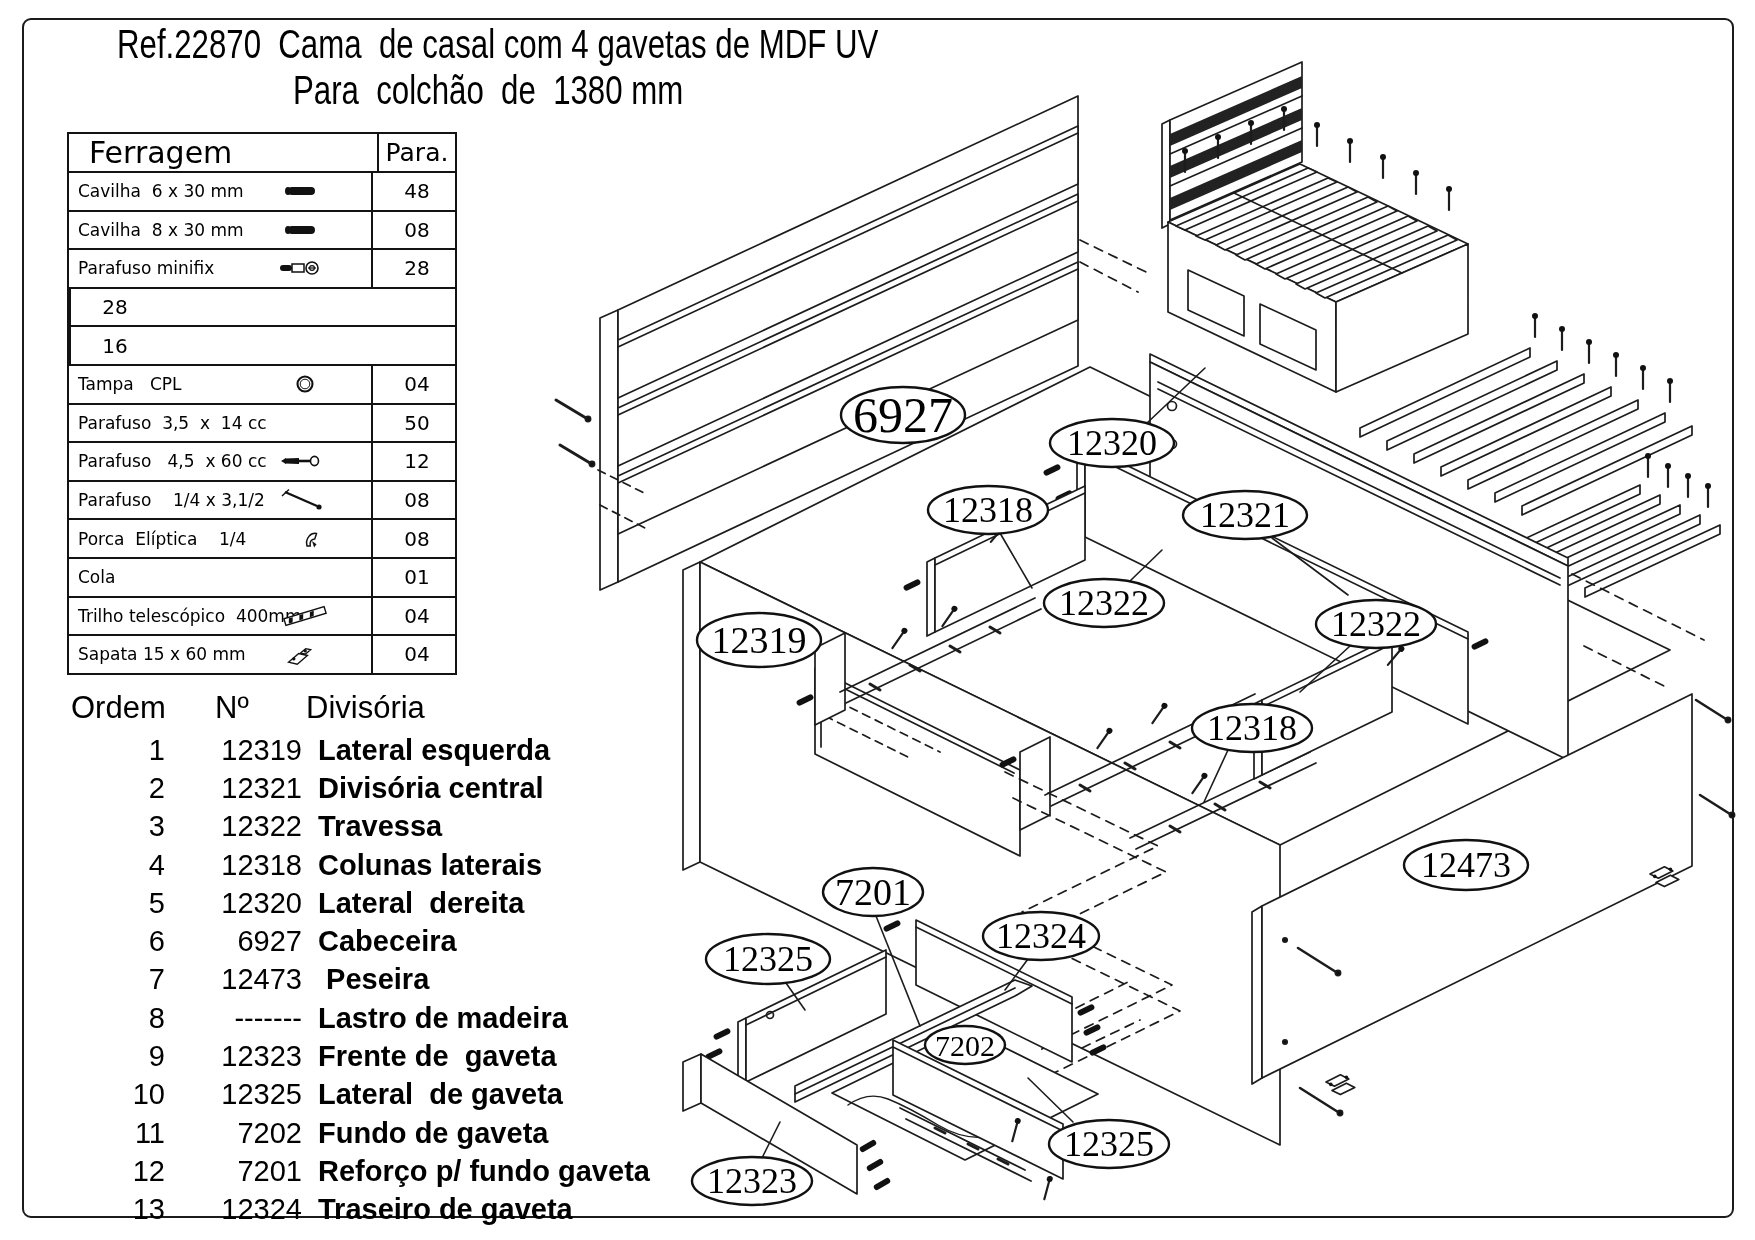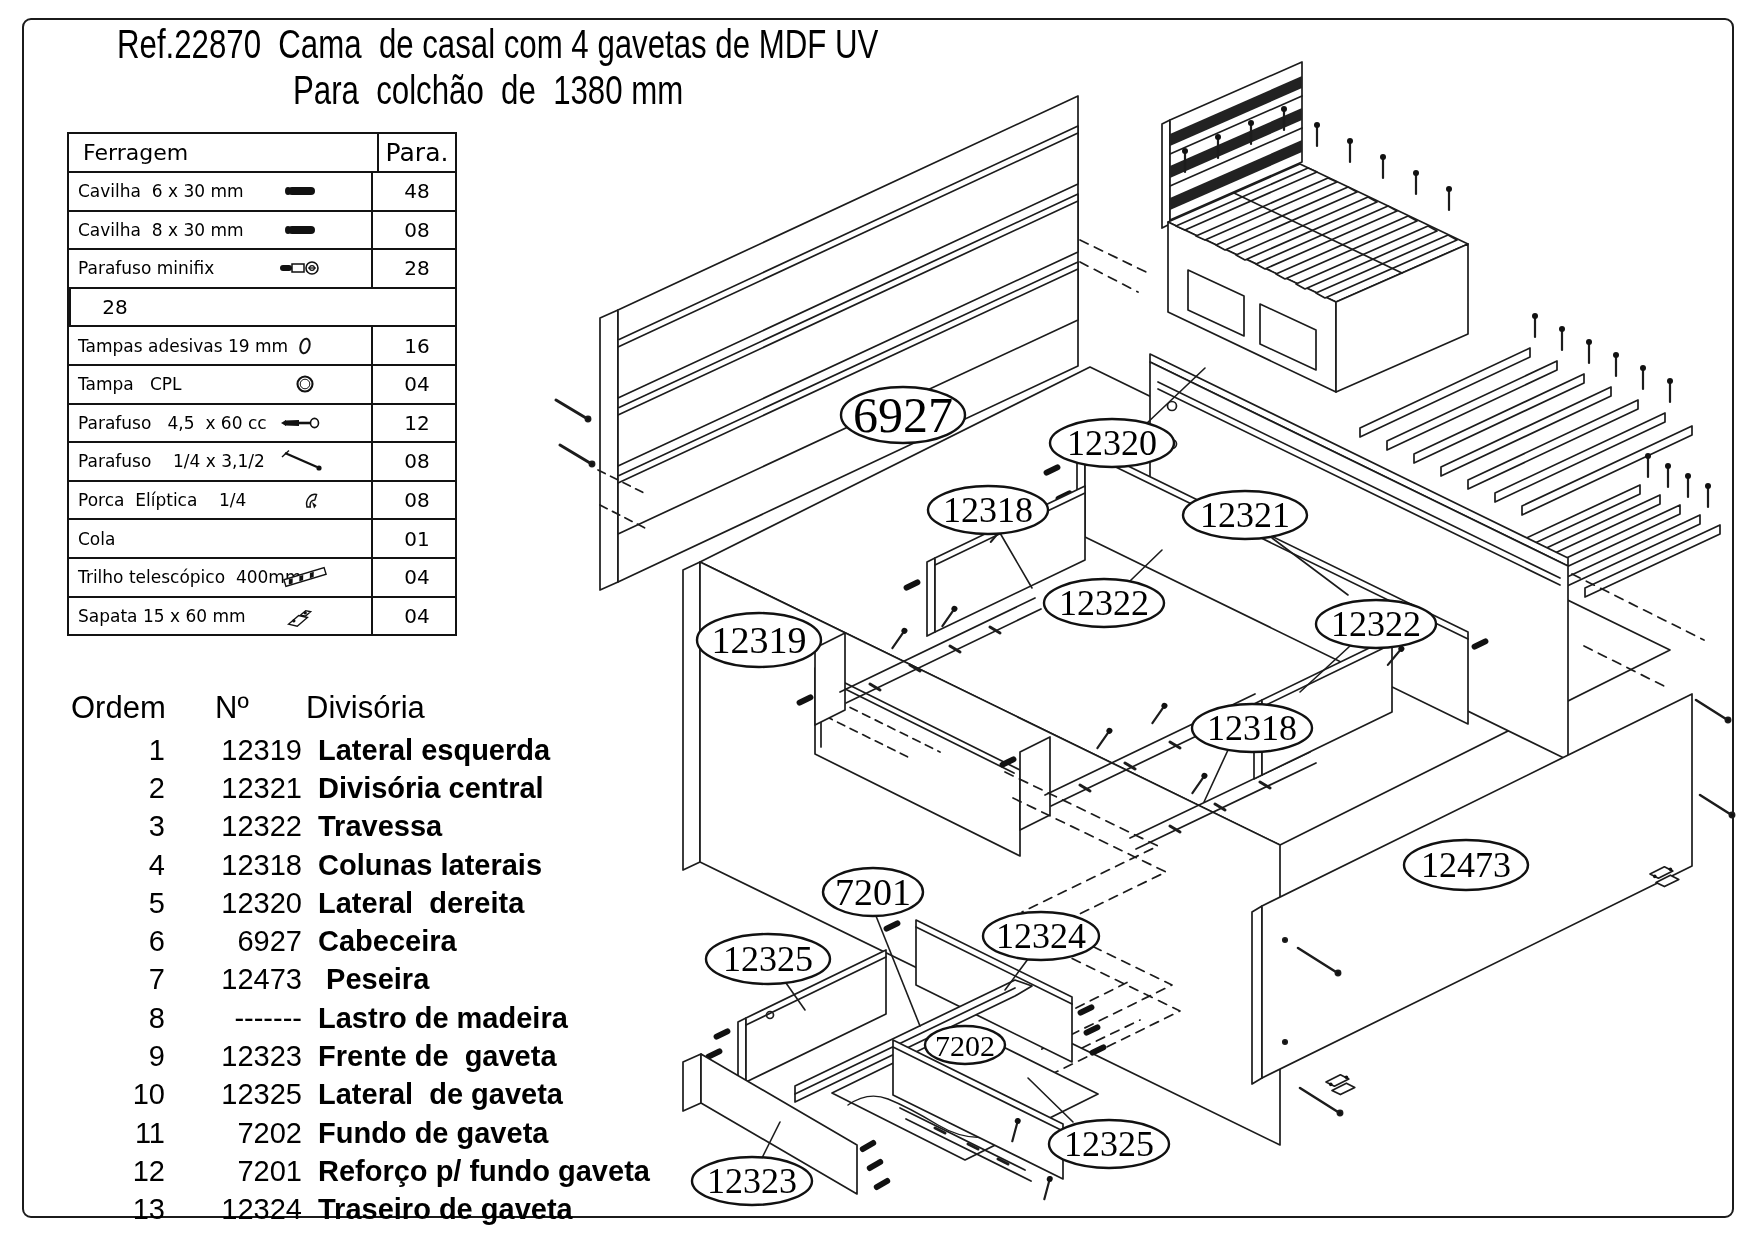--- a/index.html
+++ b/index.html
@@ -9,21 +9,21 @@
          border:2px solid #1b1b1b;border-radius:9px;box-sizing:border-box;}
   .title-line{position:absolute;font-size:40px;white-space:pre;
               transform:scaleX(0.78);transform-origin:0 0;}
   .t1{left:117px;top:22px;}
   .t2{left:293px;top:68px;}
 
   
   .hw{position:absolute;left:67px;top:132px;width:390px;border:2px solid #131313;
       box-sizing:border-box;background:#fff;font-family:"DejaVu Sans",sans-serif;}
   .hw-head{display:flex;height:37px;align-items:center;}
-  .hw-head .hname{flex:1;padding-left:14px;font-size:22px;}
+  .hw-head .hname{flex:1;padding-left:20px;font-size:30px;}
   .hw-head .hqty{width:76px;border-left:2px solid #131313;align-self:stretch;
                  display:flex;align-items:center;justify-content:center;font-size:25px;}
   .hw-row{display:flex;height:36.6px;border-top:2px solid #131313;align-items:flex-start;gap:36px;}
   .hw-name{flex:1;align-self:stretch;position:relative;display:flex;align-items:center;
            padding-left:9px;font-size:17px;white-space:pre;}
   .hw-ico{position:absolute;right:4px;top:50%;transform:translateY(-50%);width:52px;height:24px;}
   .hw-qty{width:76px;border-left:2px solid #131313;align-self:stretch;display:flex;
           align-items:center;justify-content:center;font-size:20px;padding-left:6px;}
 
   
@@ -73,31 +73,32 @@
               <circle cx="33" cy="12" r="6" fill="#fff" stroke="#111" stroke-width="1.6"></circle>
               <circle cx="33" cy="12" r="2.4" fill="none" stroke="#111" stroke-width="1.2"></circle>
               <line x1="29" y1="12" x2="37" y2="12" stroke="#111" stroke-width="1.2"></line>
             </svg></span></div>
         <div class="hw-qty">28</div>
       </div>
       <div class="hw-row">
         <div class="hw-qty">28</div>
       </div>
       <div class="hw-row">
-        <div class="hw-name">Tampas adesivas 19 mm<span class="hw-ico"><svg width="52" height="24" viewBox="0 0 52 24">
-              <ellipse cx="26" cy="12" rx="4.5" ry="7.5" transform="rotate(14 26 12)" fill="none" stroke="#111" stroke-width="2"></ellipse>
-            </svg></span></div>
         <div class="hw-qty">16</div>
       </div>
       <div class="hw-row">
         <div class="hw-name">Tampa   CPL<span class="hw-ico"><svg width="52" height="24" viewBox="0 0 52 24">
               <circle cx="26" cy="12" r="7.5" fill="none" stroke="#111" stroke-width="2.1"></circle>
               <circle cx="26" cy="12" r="4.8" fill="none" stroke="#111" stroke-width="1"></circle>
             </svg></span></div>
         <div class="hw-qty">04</div>
+      </div>
+      <div class="hw-row">
+        <div class="hw-name">Parafuso  3,5  x  14 cc<span class="hw-ico"><svg width="52" height="24" viewBox="0 0 52 24"></svg></span></div>
+        <div class="hw-qty">50</div>
       </div>
       <div class="hw-row">
         <div class="hw-name">Parafuso   4,5  x 60 cc<span class="hw-ico"><svg width="52" height="24" viewBox="0 0 52 24">
               <polygon points="2,12 7,9 7,15" fill="#111"></polygon>
               <polygon points="6,9.5 20,9 20,15 6,14.5" fill="#111"></polygon>
               <line x1="20" y1="12" x2="31" y2="12" stroke="#111" stroke-width="2.6"></line>
               <ellipse cx="35.5" cy="12" rx="4" ry="4.6" fill="none" stroke="#111" stroke-width="1.6"></ellipse>
             </svg></span></div>
         <div class="hw-qty">12</div>
       </div>

